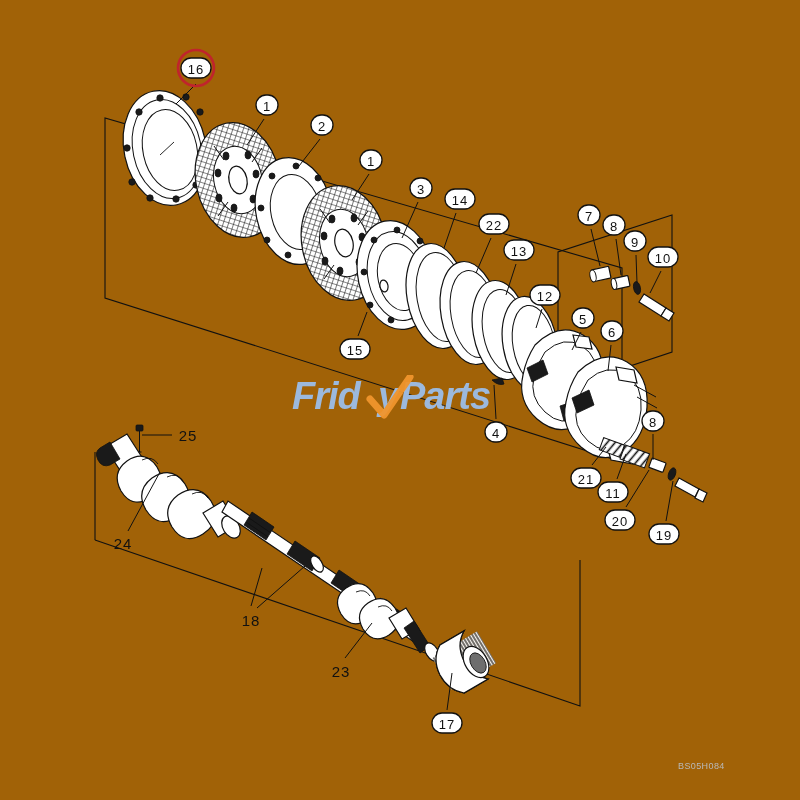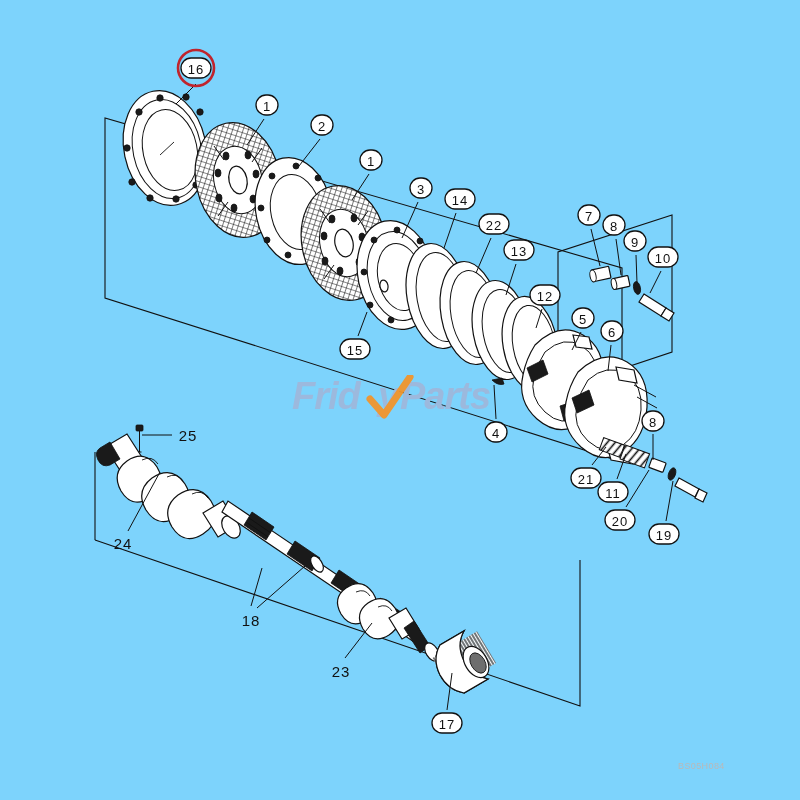--- a/index.html
+++ b/index.html
@@ -1,19 +1,19 @@
 <!DOCTYPE html>
 <html><head>
 <meta charset="utf-8">
 <title>Parts Diagram</title>
 <style>
   html,body{margin:0;padding:0;background:#ffffff;}
   body{width:800px;height:800px;overflow:hidden;
        font-family:"Liberation Sans", sans-serif;}
-  #stage{position:relative;width:800px;height:800px;background:#7dd3fc;}
+  #stage{position:relative;width:800px;height:800px;background:#a16207;}
   svg.layer{position:absolute;left:0;top:0;width:800px;height:800px;}
   .callout-text{font-family:"Liberation Sans", sans-serif;font-size:13px;
        font-weight:400;fill:#111;text-anchor:middle;dominant-baseline:central;
        letter-spacing:1px;}
   .plain-num{font-family:"Liberation Sans", sans-serif;font-size:15px;
        fill:#111;text-anchor:middle;dominant-baseline:central;letter-spacing:1px;}
   .code-text{font-family:"Liberation Sans", sans-serif;font-size:9px;
        fill:#b9b9b9;text-anchor:start;dominant-baseline:central;letter-spacing:.4px;}
   .wm{position:absolute;left:292px;top:375px;width:230px;height:46px;}
   .wm-text{font-family:"Liberation Sans", sans-serif;font-style:italic;

